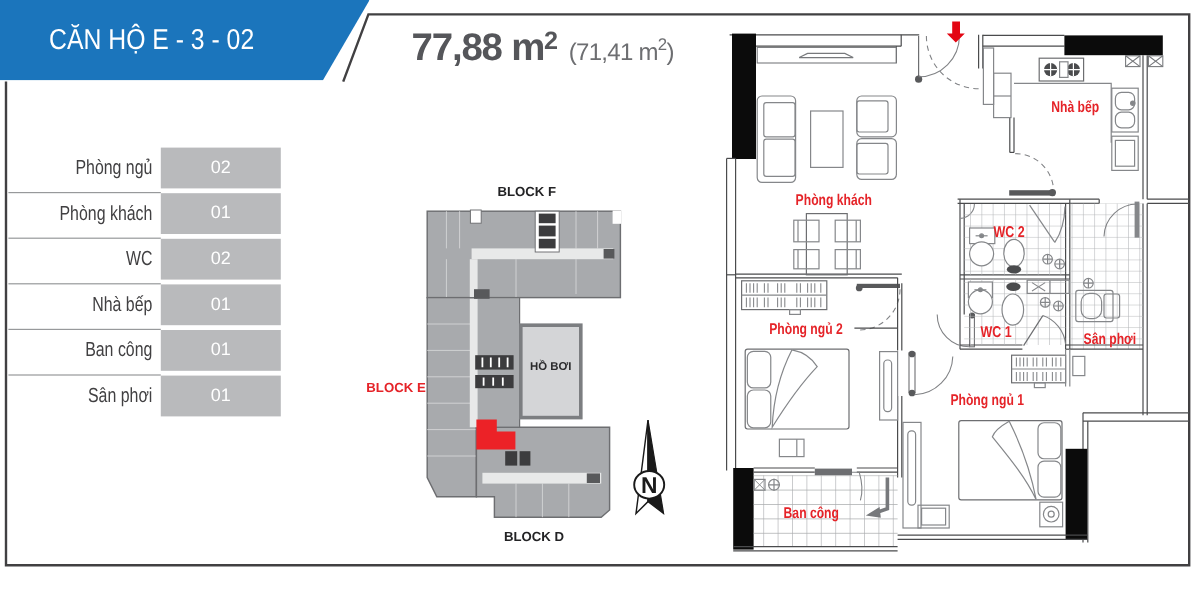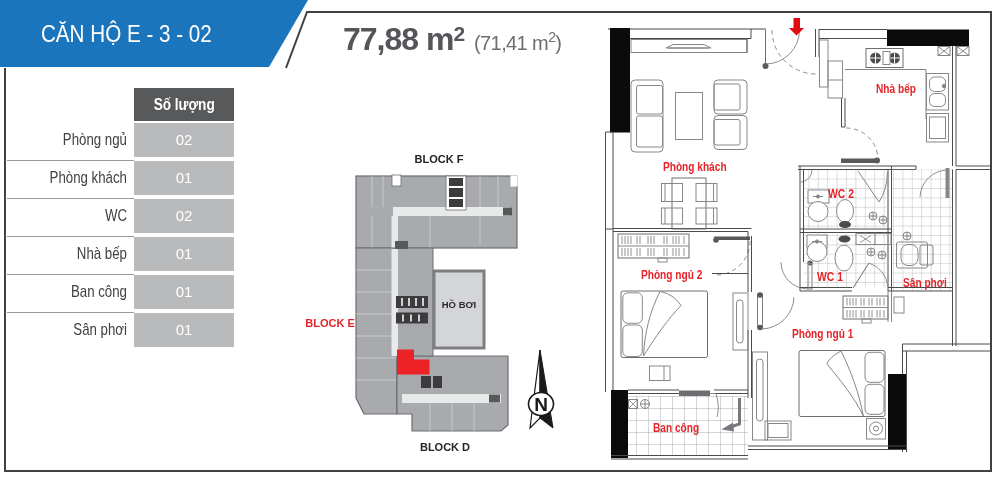--- a/index.html
+++ b/index.html
@@ -10,21 +10,20 @@
 </head>
 <body>
 <div id="page">
 
 <div class="abs" style="left:0;top:0;width:308px;height:67px;background:#1b75bc;clip-path:polygon(0 0,308px 0,269px 67px,0 67px);"></div>
 
 <div class="abs" style="left:0;top:20px;width:253px;text-align:center;color:#fff;font-size:24px;"><span style="display:inline-block;transform:scaleX(0.86);">CĂN HỘ E - 3 - 02</span></div>
 
 <div class="abs" style="left:311px;top:21px;font-size:32px;font-weight:bold;color:#55565a;letter-spacing:-1px;margin-left:32px;">77,88 m<span style="font-size:21px;vertical-align:9px;">2</span><span style="font-weight:normal;font-size:20px;color:#6d6e71;letter-spacing:-0.6px;">&nbsp;&nbsp;(71,41 m<span style="font-size:14px;vertical-align:8px;">2</span>)</span></div>
 
-<div class="abs" style="left:134px;top:88px;width:100px;height:33px;background:#58595b;color:#fff;font-weight:bold;font-size:17px;text-align:center;line-height:33px;"><span style="display:inline-block;transform:scaleX(0.8);">Số lượng</span></div>
 
 <div class="abs" style="left:134px;top:122.5px;width:100px;height:34.5px;background:#b9babc;color:#fff;font-size:15px;text-align:center;line-height:34.5px;">02</div>
 <div class="abs" style="left:134px;top:160.5px;width:100px;height:34.5px;background:#b9babc;color:#fff;font-size:15px;text-align:center;line-height:34.5px;">01</div>
 <div class="abs" style="left:134px;top:198.5px;width:100px;height:34.5px;background:#b9babc;color:#fff;font-size:15px;text-align:center;line-height:34.5px;">02</div>
 <div class="abs" style="left:134px;top:236.5px;width:100px;height:34.5px;background:#b9babc;color:#fff;font-size:15px;text-align:center;line-height:34.5px;">01</div>
 <div class="abs" style="left:134px;top:274.5px;width:100px;height:34.5px;background:#b9babc;color:#fff;font-size:15px;text-align:center;line-height:34.5px;">01</div>
 <div class="abs" style="left:134px;top:312.5px;width:100px;height:34.5px;background:#b9babc;color:#fff;font-size:15px;text-align:center;line-height:34.5px;">01</div>
 
 <div class="abs" style="left:5px;top:130px;width:122px;text-align:right;font-size:17px;color:#414042;transform:scaleX(0.78);transform-origin:100% 50%;">Phòng ngủ</div>
 <div class="abs" style="left:5px;top:168px;width:122px;text-align:right;font-size:17px;color:#414042;transform:scaleX(0.78);transform-origin:100% 50%;">Phòng khách</div>

